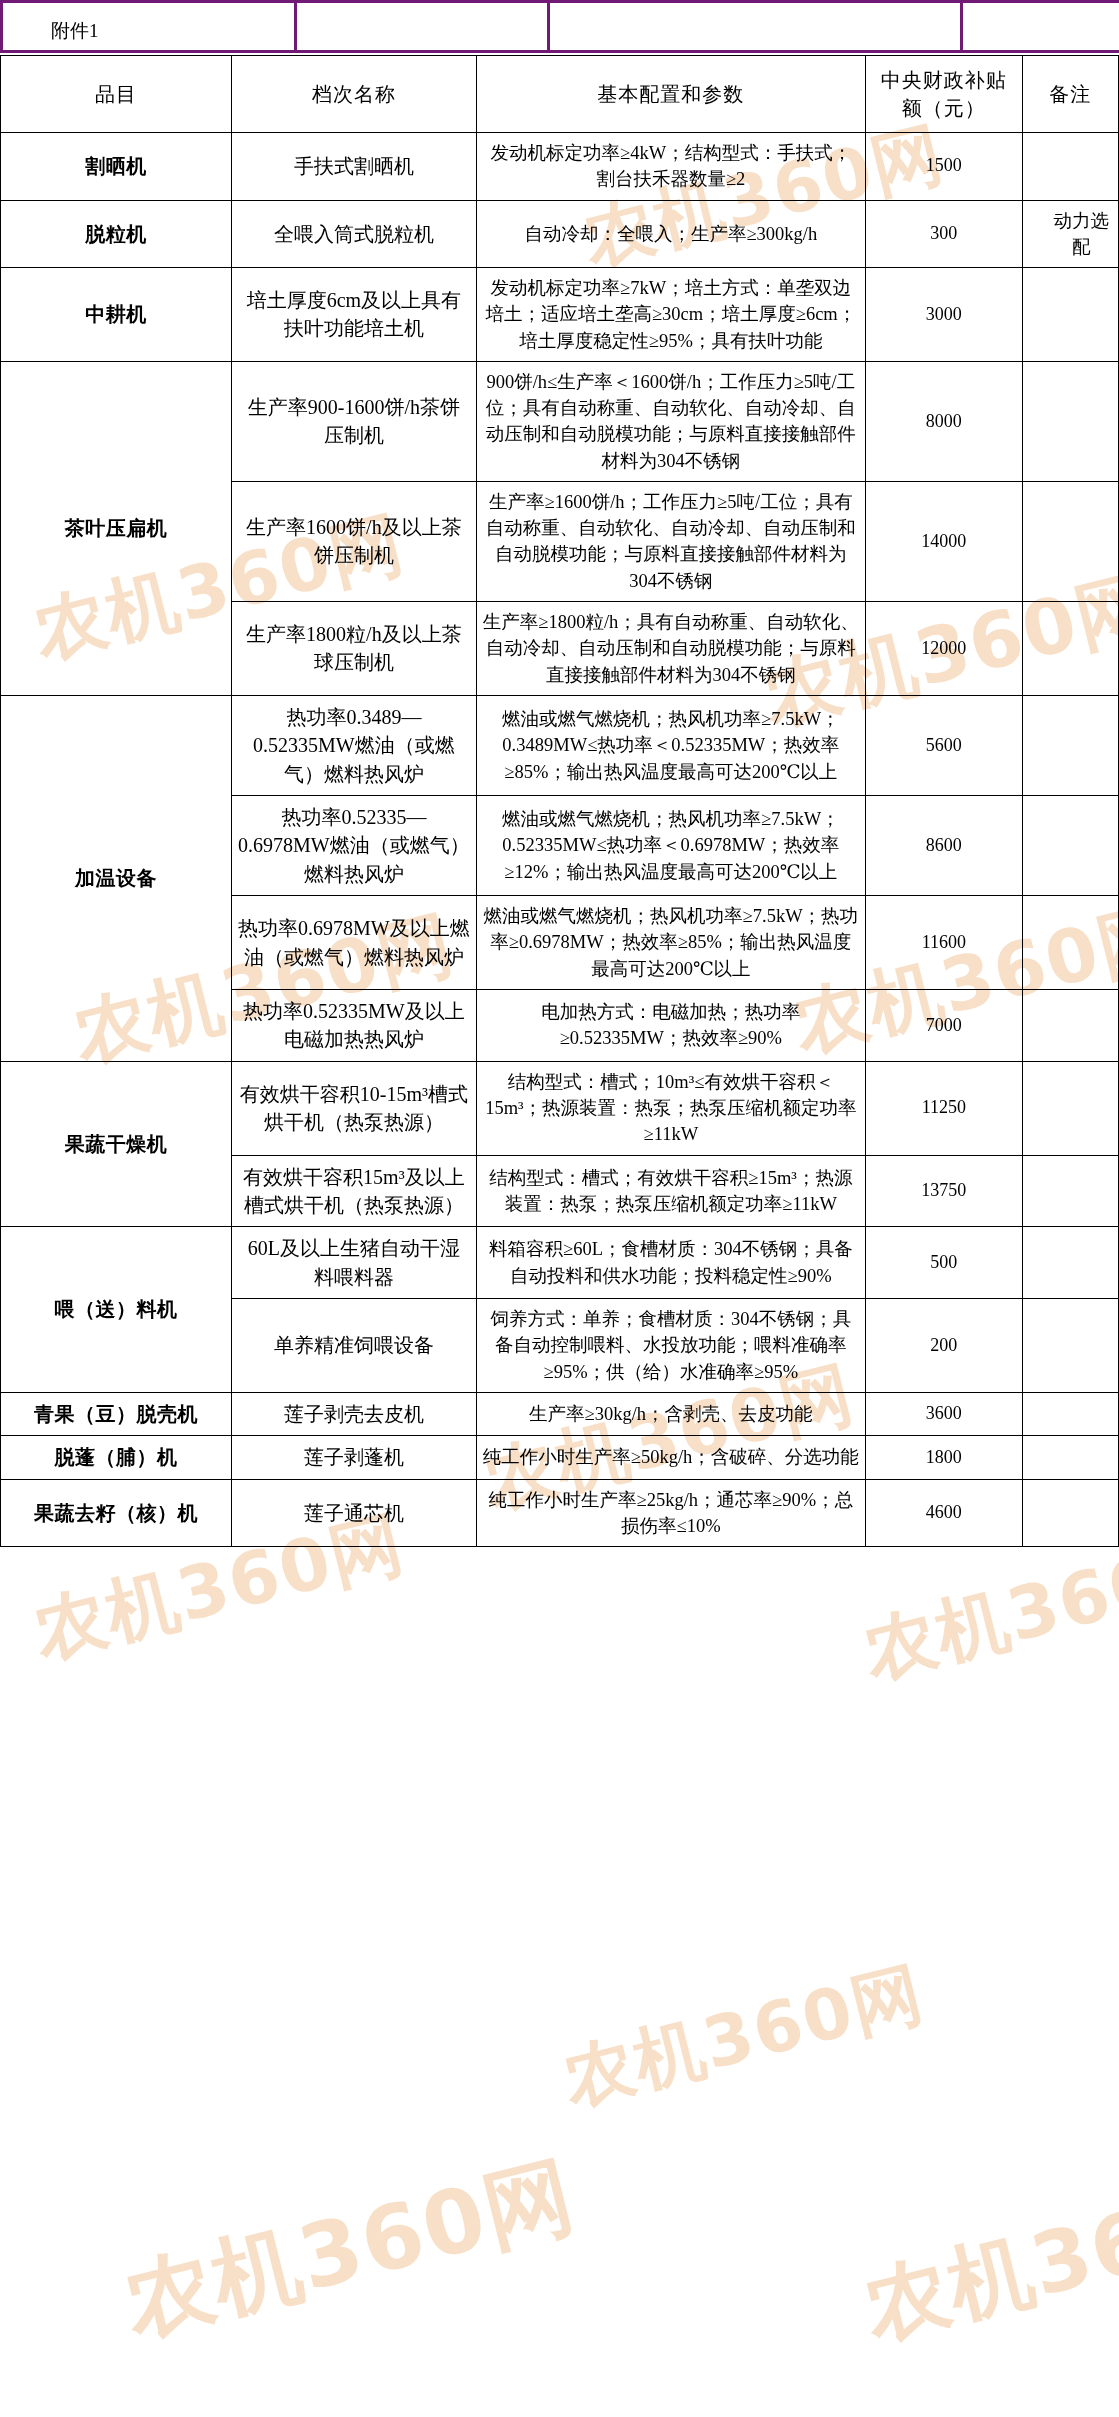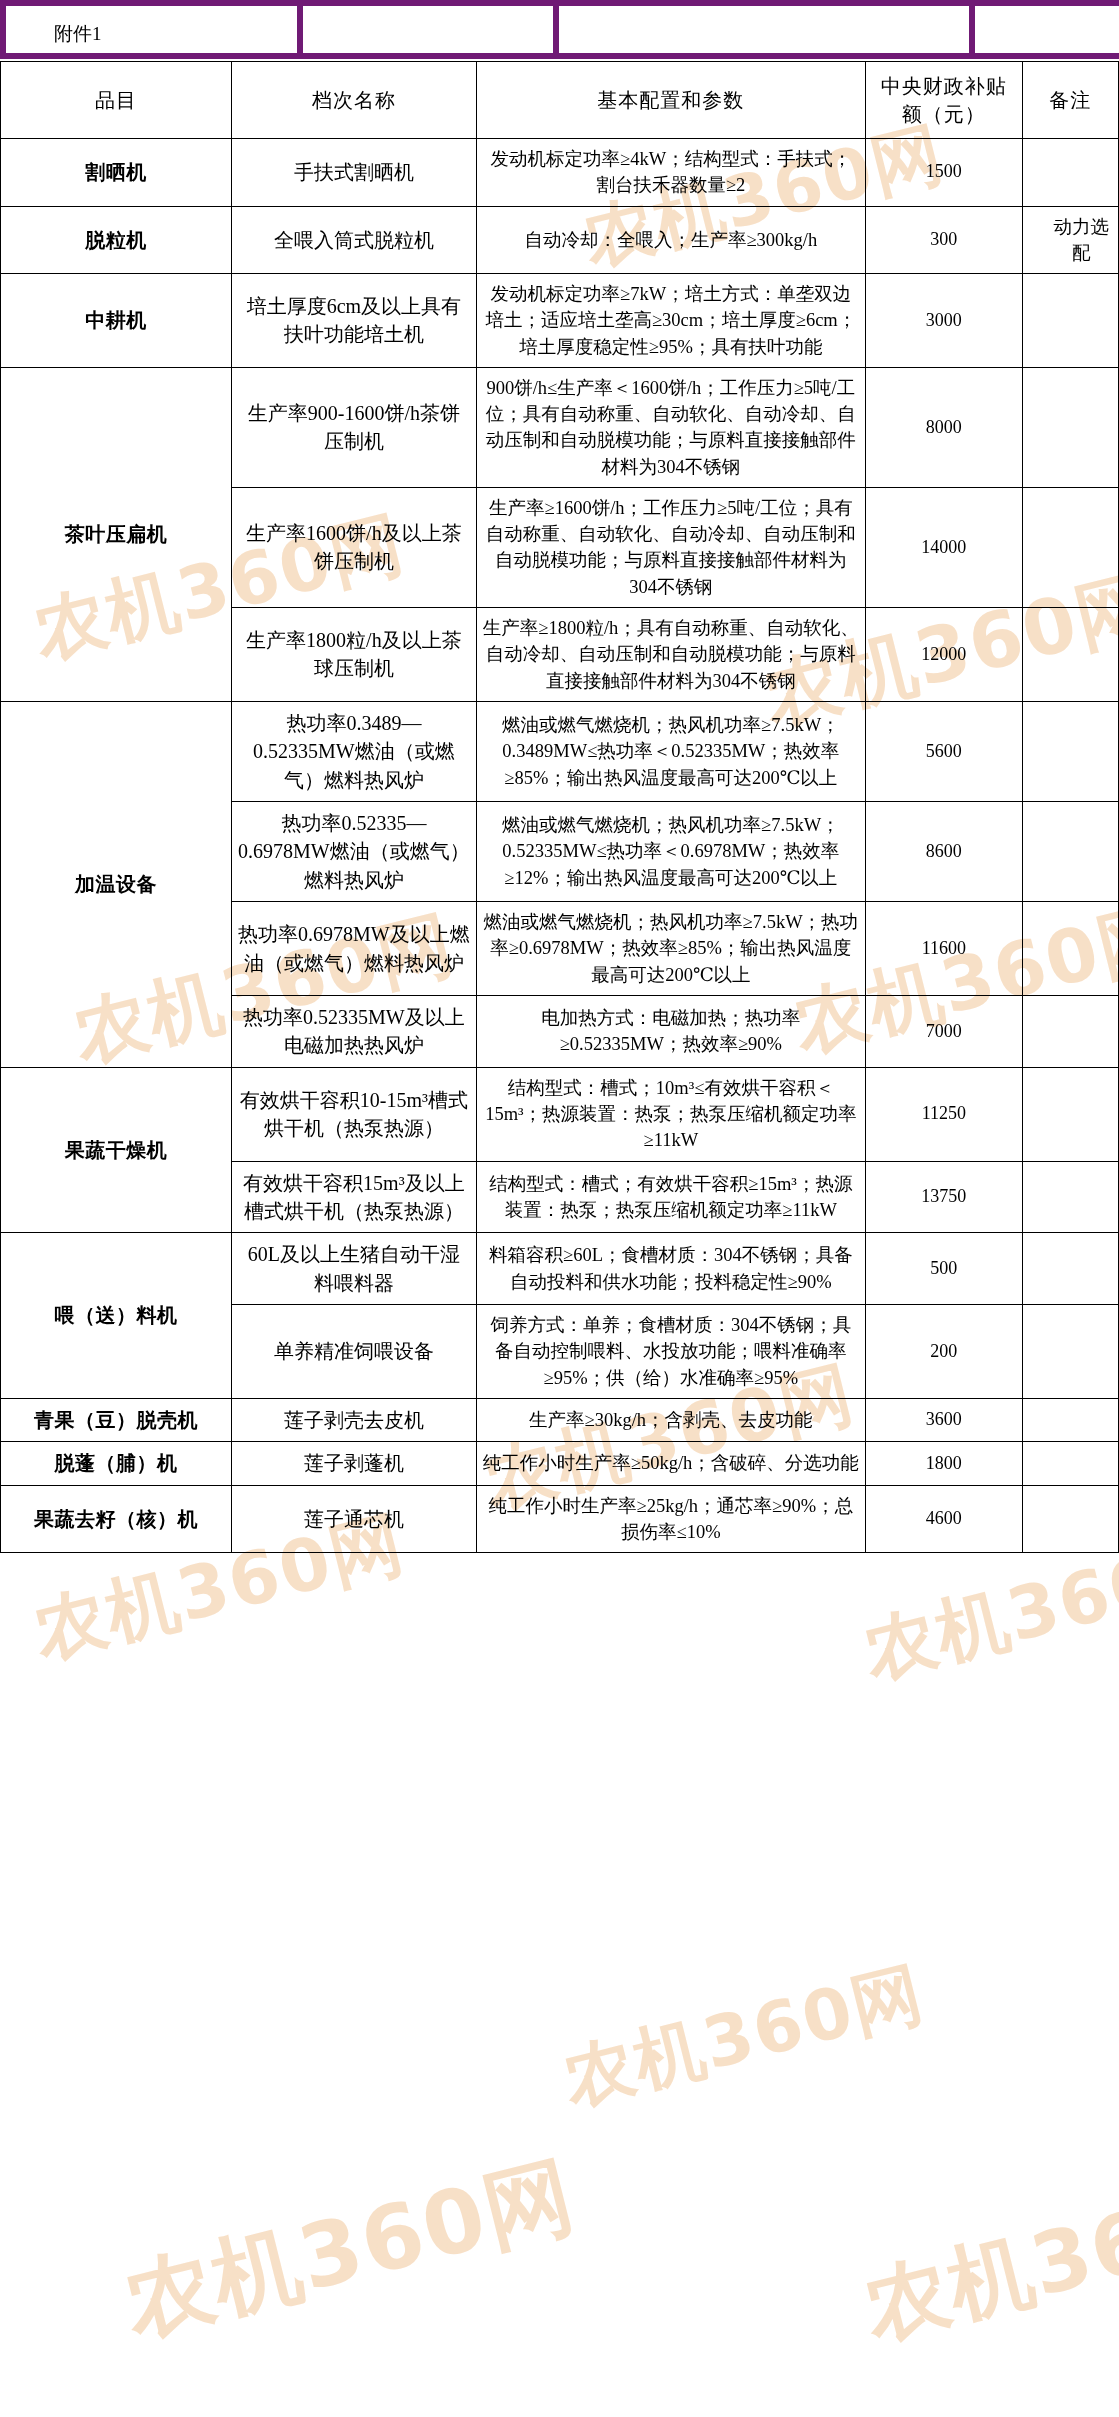--- a/index.html
+++ b/index.html
@@ -42,21 +42,21 @@
 
   
   .attach-table {
     position: relative;
     z-index: 2;
     width: 1119px;
     border-collapse: collapse;
     table-layout: fixed;
   }
   .attach-table td {
-    border: 6px solid #701a75;
+    border: 3px solid #701a75;
     height: 38px;
     padding: 9px 0 0 12px;
     font-size: 19px;
     vertical-align: middle;
   }
   .attach-label {
     padding-left: 48px !important;
   }
 
   

